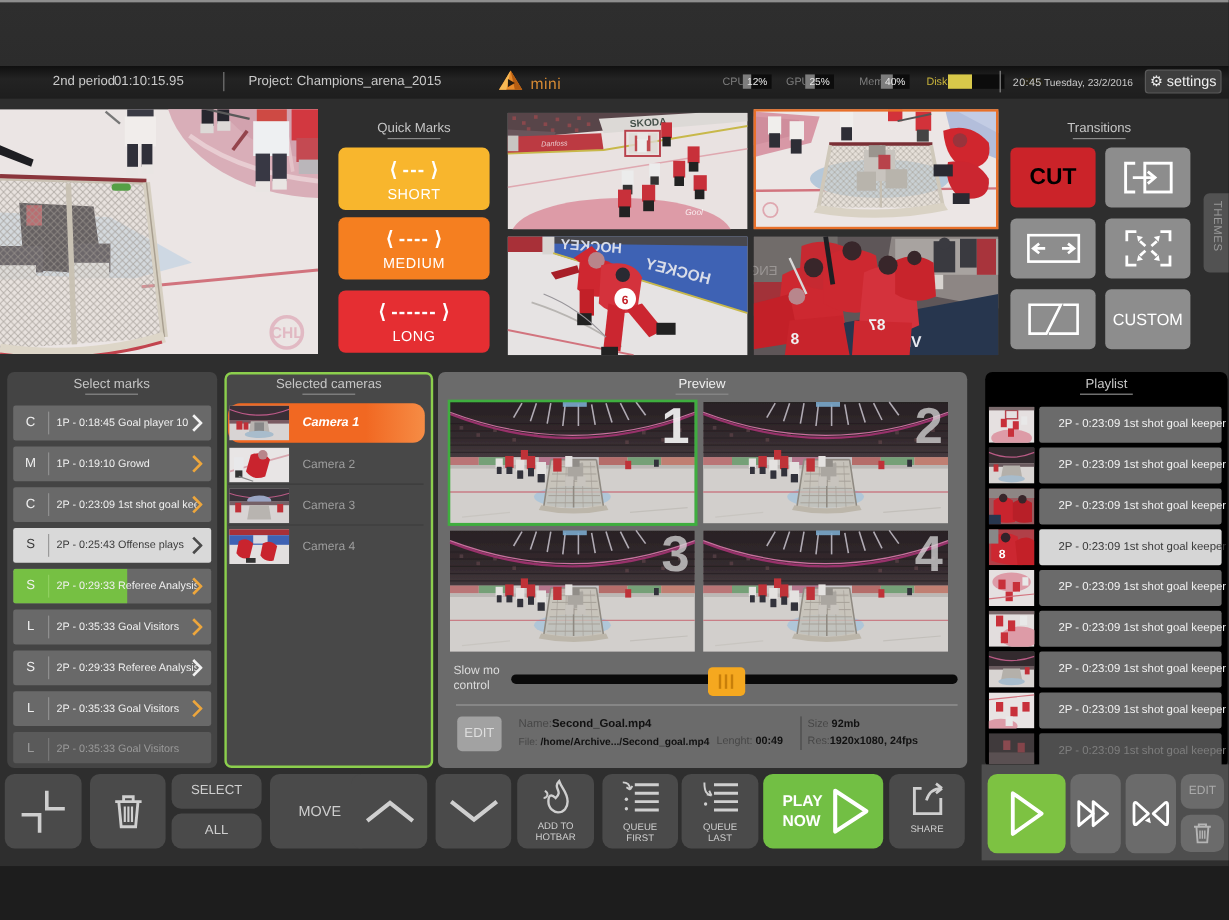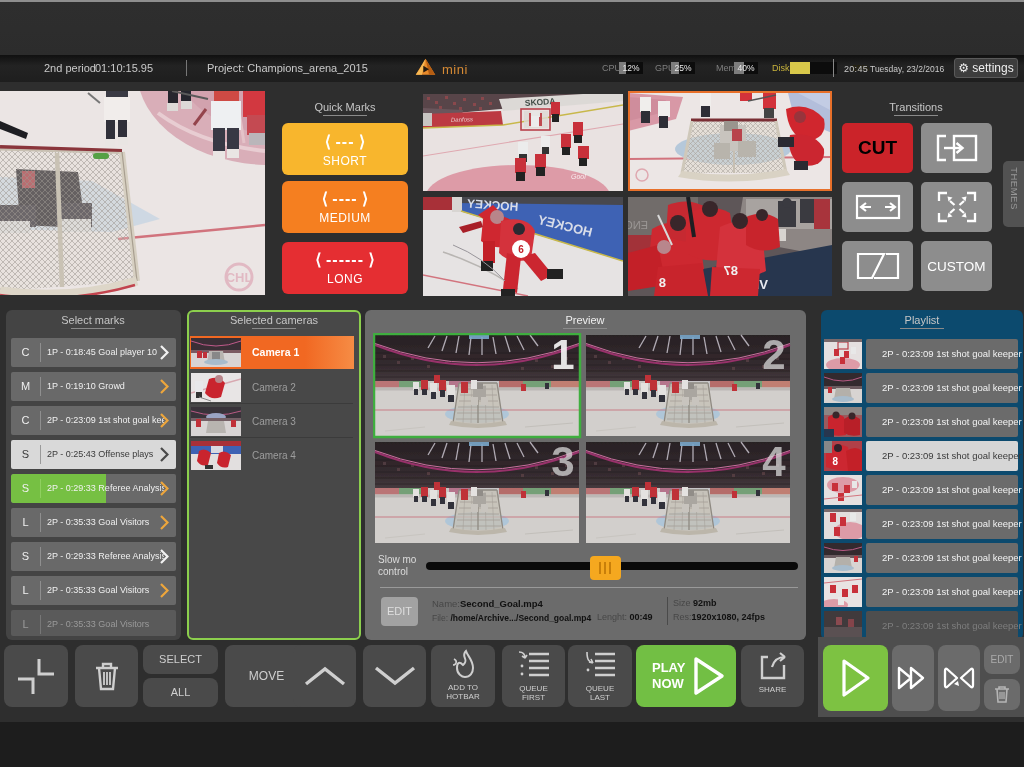--- a/index.html
+++ b/index.html
@@ -448,21 +448,21 @@
     </svg>
 </div>
 <div class="mrow" style="top:610px;background:#5a5a5a;color:#9a9a9a;height:26px;">
   <div class="ltr">L</div>
     <div class="dv" style="background:#777;"></div>
     <div class="txt" style="color:#9a9a9a;">2P - 0:35:33 Goal Visitors</div>
 </div>
 
 <div class="panel" style="left:187px;top:310px;width:174px;height:330px;background:#484848;border:2px solid #8ccf4d;"></div>
 <div class="ptitle" style="left:224px;top:314px;width:100px;">Selected cameras</div>
-<div class="abs" style="left:190px;top:336px;width:164px;height:33px;background:linear-gradient(90deg,#f16822 70%,#f68c45 100%);border-radius:0;">
+<div class="abs" style="left:190px;top:336px;width:164px;height:33px;background:linear-gradient(90deg,#f16822 70%,#f68c45 100%);border-radius:10px;font-style:italic;">
   <div class="camname" style="color:#fff;font-weight:bold;top:0;font-size:10.5px;">Camera 1</div>
 </div>
 <div class="abs" style="left:190px;top:371px;width:163px;height:33px;border-bottom:1px solid rgba(0,0,0,0.18);">
   <div class="camname" style="color:#9d9d9d;top:0;">Camera 2</div>
 </div>
 <div class="abs" style="left:190px;top:405px;width:163px;height:33px;border-bottom:1px solid rgba(0,0,0,0.18);">
   <div class="camname" style="color:#9d9d9d;top:0;">Camera 3</div>
 </div>
 <div class="abs" style="left:190px;top:439px;width:163px;height:33px;">
   <div class="camname" style="color:#9d9d9d;top:0;">Camera 4</div>
@@ -615,21 +615,21 @@
 </div>
 <div class="abs" style="left:380px;top:587px;width:418px;height:1px;background:#999;"></div>
 <div class="abs" style="left:381px;top:597px;width:37px;height:29px;background:#a2a2a2;border-radius:4px;color:#dedede;font-size:11px;text-align:center;line-height:29px;">EDIT</div>
 <div class="abs" style="left:432px;top:598px;font-size:9.5px;color:#474747;">Name:<span style="color:#111;font-weight:bold;">Second_Goal.mp4</span></div>
 <div class="abs" style="left:432px;top:613px;font-size:8.5px;color:#474747;">File: <span style="color:#111;font-weight:bold;">/home/Archive.../Second_goal.mp4</span></div>
 <div class="abs" style="left:597px;top:612px;font-size:9px;color:#474747;">Lenght: <span style="color:#111;font-weight:bold;">00:49</span></div>
 <div class="abs" style="left:667px;top:597px;width:1px;height:28px;background:#4a4a4a;"></div>
 <div class="abs" style="left:673px;top:598px;font-size:9px;color:#474747;">Size <span style="color:#111;font-weight:bold;">92mb</span></div>
 <div class="abs" style="left:673px;top:612px;font-size:9px;color:#474747;">Res:<span style="color:#111;font-weight:bold;">1920x1080, 24fps</span></div>
 
-<div class="panel" style="left:821px;top:310px;width:202px;height:330px;background:#0c4a6e;overflow:hidden;">
+<div class="panel" style="left:821px;top:310px;width:202px;height:330px;background:#000000;overflow:hidden;">
   <div class="ptitle" style="left:51px;top:4px;width:100px;">Playlist</div>
   <div class="abs plrow" style="left:45px;top:29px;">
       <span>2P - 0:23:09 1st shot goal keeper</span>
     </div>
   <div class="abs plrow" style="left:45px;top:63px;">
       <span>2P - 0:23:09 1st shot goal keeper</span>
     </div>
   <div class="abs plrow" style="left:45px;top:97px;">
       <span>2P - 0:23:09 1st shot goal keeper</span>
     </div>

